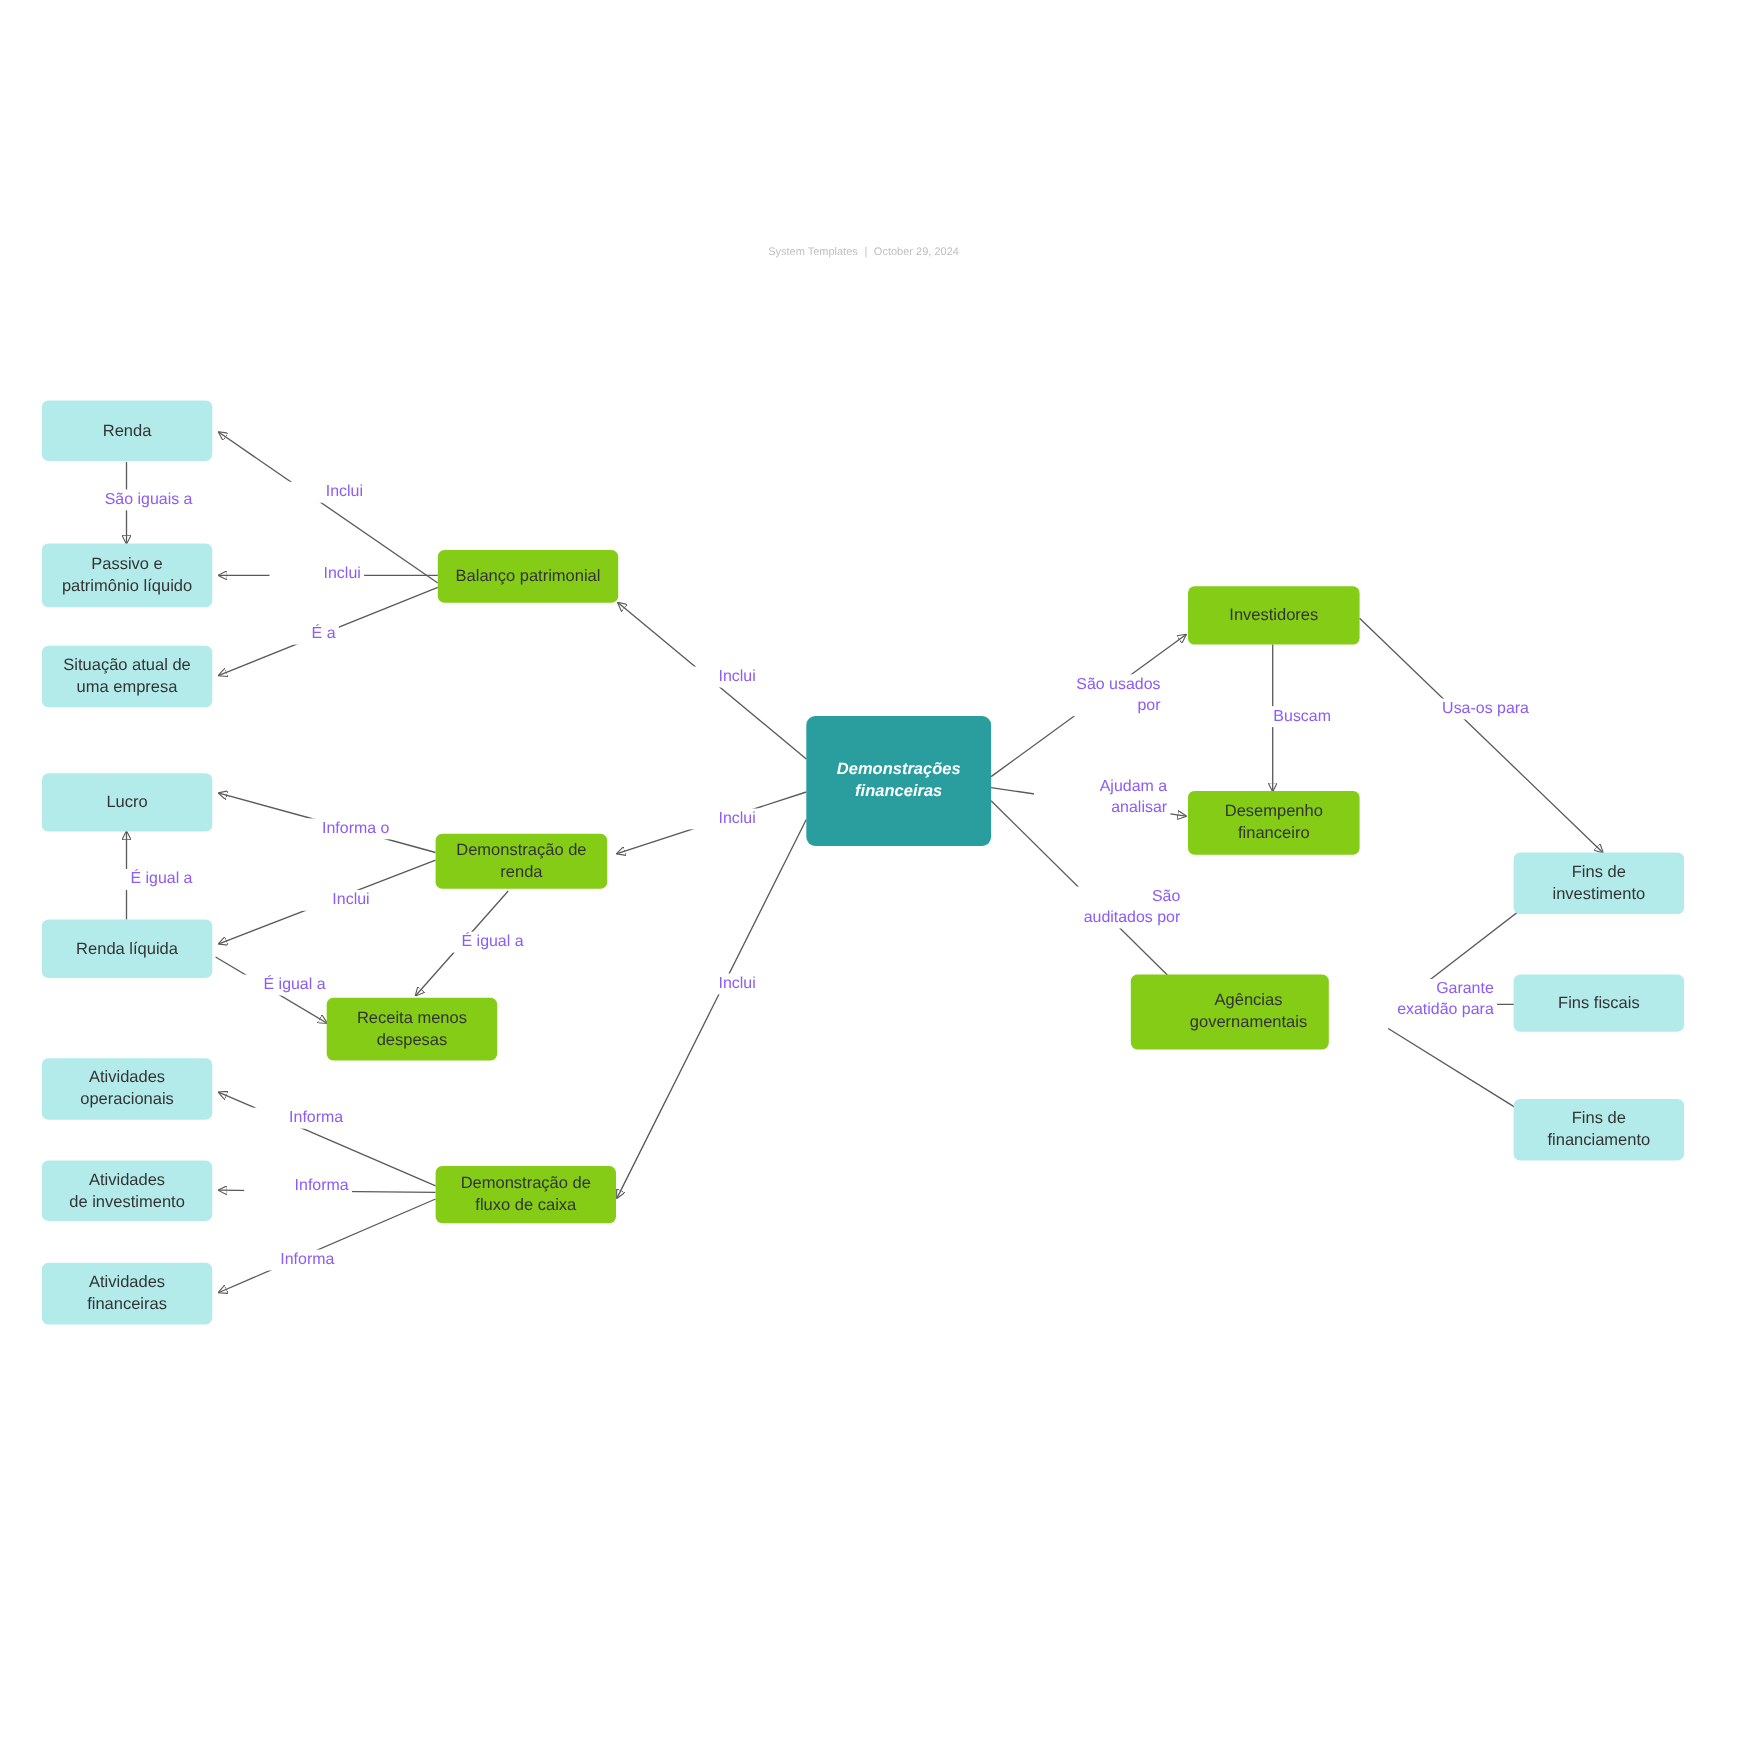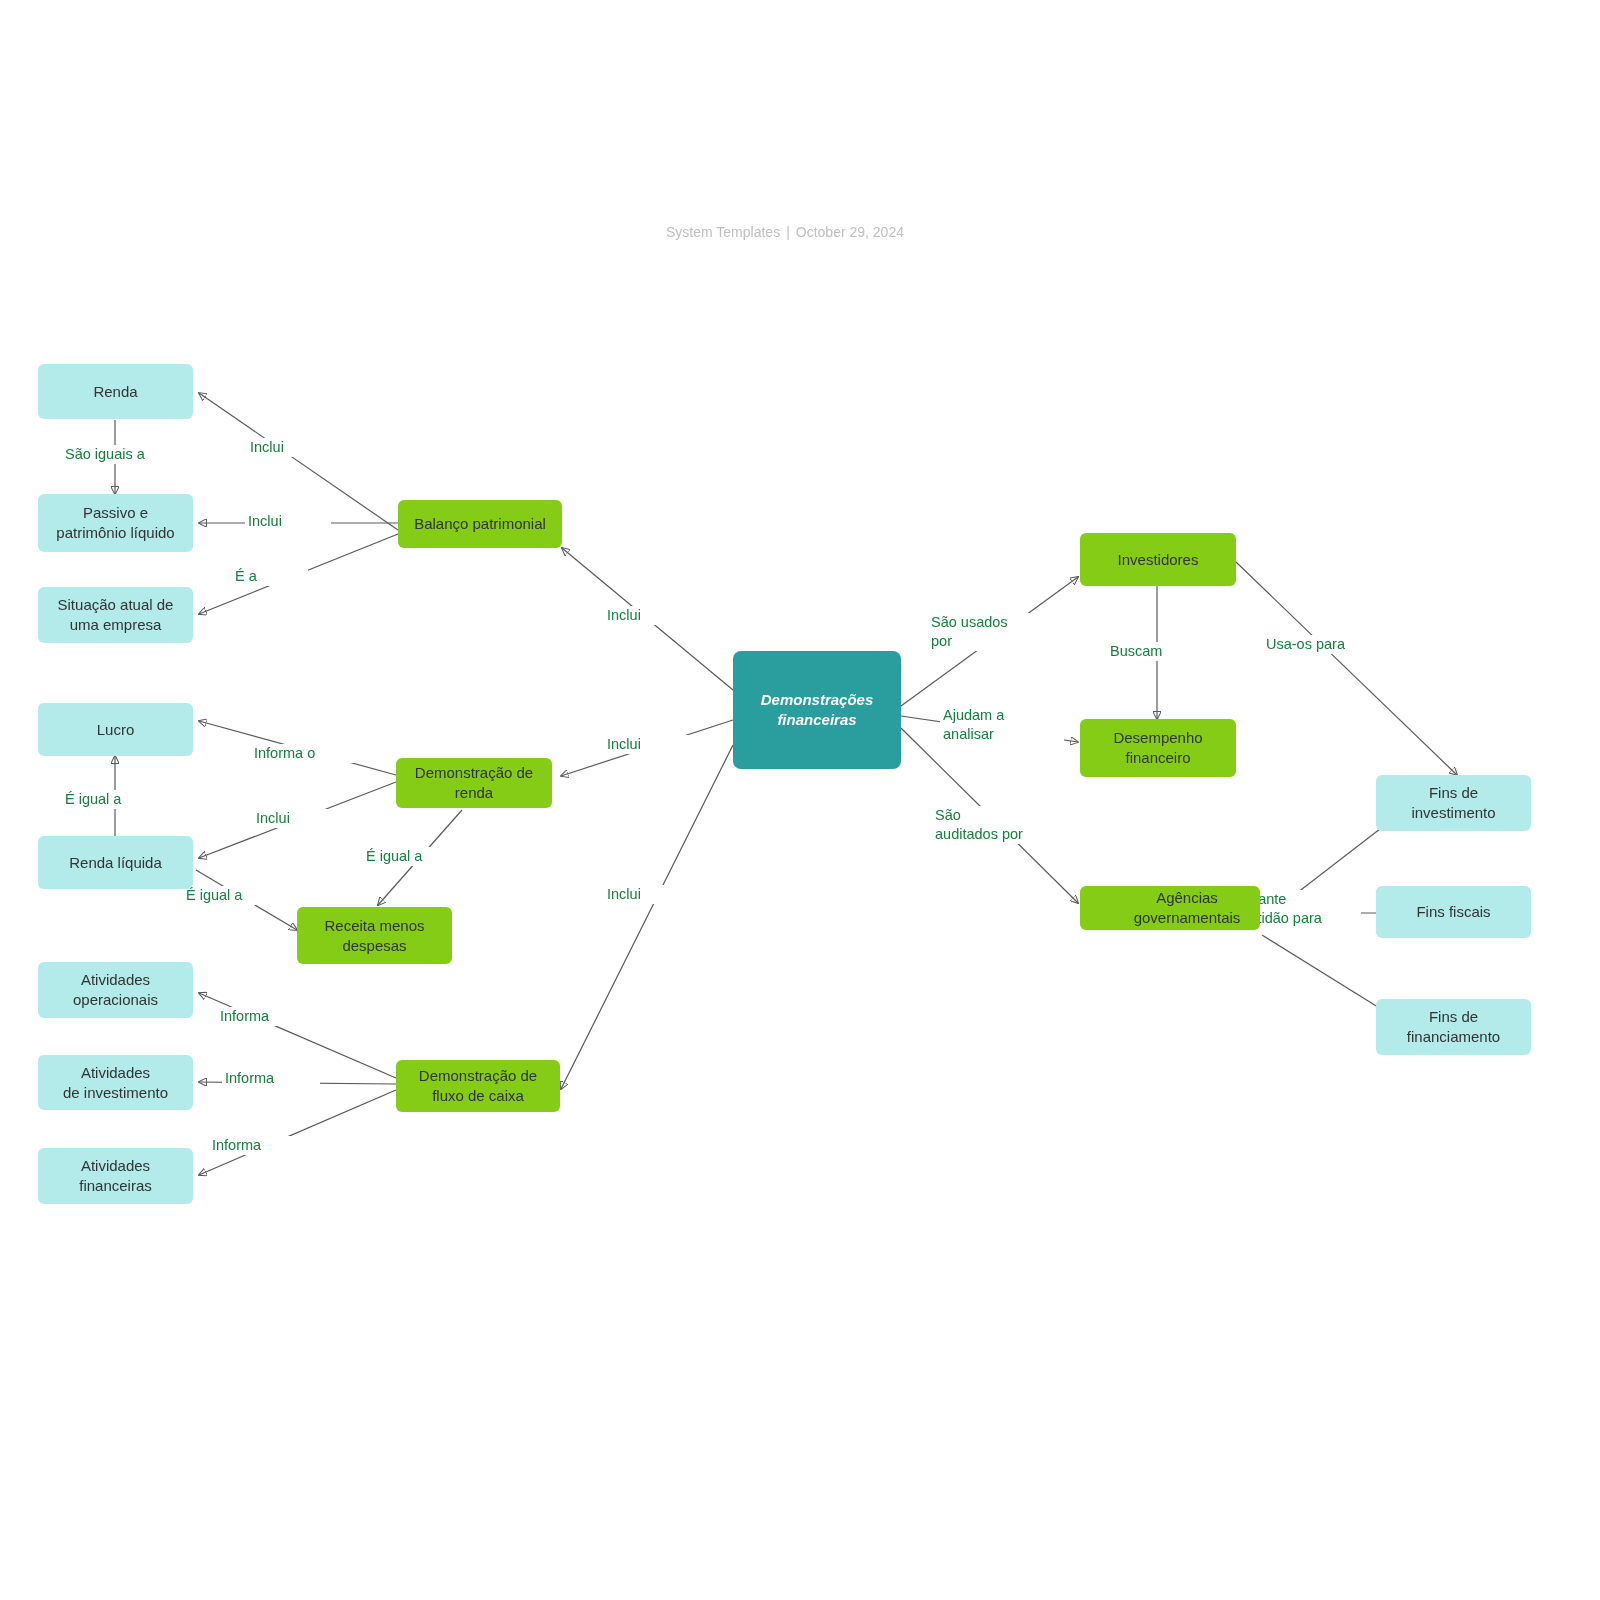--- a/index.html
+++ b/index.html
@@ -34,21 +34,21 @@
     font-weight: bold;
     color: #bfbfbf;
     letter-spacing: 0.1px;
     padding-bottom: 10px;
     border-bottom: 1px solid #dcdcdc;
     line-height: 1.2;
     white-space: nowrap;
   }
   .doc-sub {
     margin-top: 9px;
-    font-size: 14px;
+    font-size: 10px;
     color: #bfbfbf;
     white-space: nowrap;
   }
   .doc-sub .sep {
     padding: 0 6px;
   }
 
   
   #edges {
     position: absolute;
@@ -85,22 +85,22 @@
     color: #ffffff;
     font-weight: bold;
     border-radius: 8px;
   }
 
   
   .elabel {
     position: absolute;
     font-size: 14.5px;
     line-height: 1.3;
-    color: #15803d;
-    text-align: left;
+    color: #8b5cf6;
+    text-align: right;
     white-space: pre-line;
     background: #ffffff;
     padding: 0 3px;
   }
 </style>
 </head>
 <body>
 
 <div id="canvas">
 
@@ -213,21 +213,21 @@
 financeiras</div>
   <div class="node branch" style="left: 396px; top: 1060px; width: 164px; height: 52px; white-space: pre-line;">Demonstração de
 fluxo de caixa</div>
 
   <div class="node root" style="left: 733px; top: 651px; width: 168px; height: 118px; white-space: pre-line; font-style: italic;">Demonstrações
 financeiras</div>
 
   <div class="node branch" style="left: 1080px; top: 533px; width: 156px; height: 53px; white-space: pre-line;">Investidores</div>
   <div class="node branch" style="left: 1080px; top: 719px; width: 156px; height: 58px; white-space: pre-line;">Desempenho
 financeiro</div>
-  <div class="node branch" style="left: 1080px; top: 886px; width: 180px; height: 44px; white-space: pre-line; padding-left: 42px;">Agências
+  <div class="node branch" style="left: 1028px; top: 886px; width: 180px; height: 68px; white-space: pre-line; padding-left: 42px;">Agências
 governamentais</div>
 
   <div class="node leaf" style="left: 1376px; top: 775px; width: 155px; height: 56px; white-space: pre-line;">Fins de
 investimento</div>
   <div class="node leaf" style="left: 1376px; top: 886px; width: 155px; height: 52px; white-space: pre-line;">Fins fiscais</div>
   <div class="node leaf" style="left: 1376px; top: 999px; width: 155px; height: 56px; white-space: pre-line;">Fins de
 financiamento</div>
 
 </div>
 

